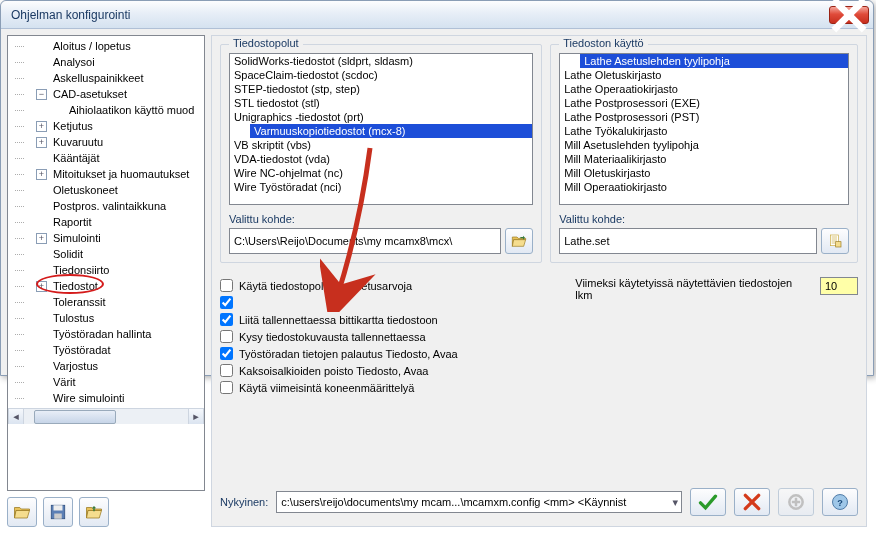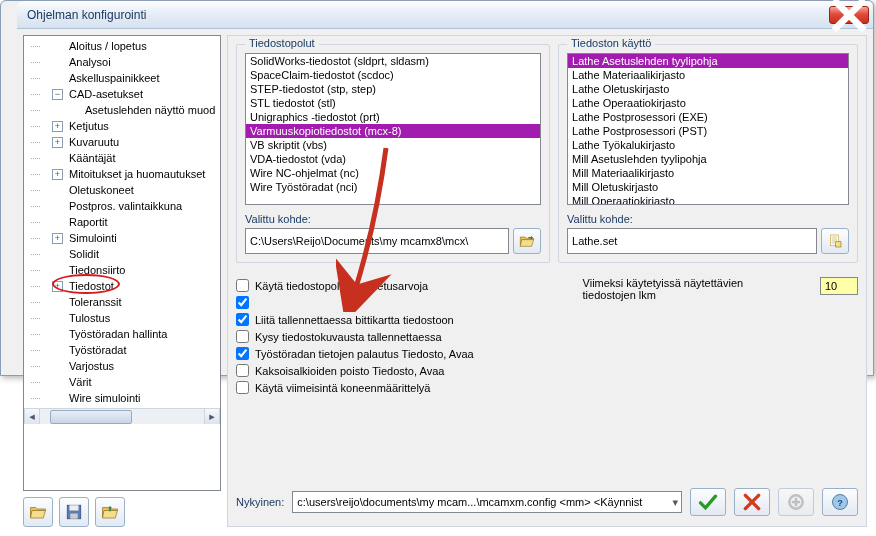--- a/index.html
+++ b/index.html
@@ -1,17 +1,17 @@
 <!DOCTYPE html>
 <html><head>
 <meta charset="utf-8">
 <style>
 * { box-sizing: border-box; margin: 0; padding: 0; font-family: 'Segoe UI', Tahoma, sans-serif; font-size: 11px; }
 body { background: #fff; width: 876px; height: 536px; overflow: hidden; position: relative; }
-.window { width: 874px; height: 376px; border: 1px solid #8a9db5; background: #f0f0f0; border-radius: 6px 6px 0 0; box-shadow: 2px 2px 6px rgba(0,0,0,0.3); padding-left: 16px; }
+.window { width: 874px; height: 376px; border: 1px solid #8a9db5; background: #f0f0f0; border-radius: 6px 6px 0 0; box-shadow: 2px 2px 6px rgba(0,0,0,0.3); }
 .titlebar { height: 28px; background: linear-gradient(to bottom, #fdfdfe, #e7eef7 45%, #d5e2f0); display: flex; align-items: center; padding: 0 4px 0 10px; border-radius: 6px 6px 0 0; border-bottom: 1px solid #b0c0d6; }
 .titlebar .title { flex: 1; color: #1b3a63; font-size: 12px; }
 .close-btn { width: 40px; height: 18px; background: linear-gradient(to bottom, #f5a59a, #e04b3a 45%, #c72f1e); border: 1px solid #9a2315; border-radius: 3px; display: flex; align-items: center; justify-content: center; color: #fff; font-weight: bold; cursor: pointer; }
 .body { display: flex; padding: 6px; gap: 6px; height: 504px; }
 .left-panel { width: 198px; display: flex; flex-direction: column; gap: 6px; }
 .tree-container { flex: 1; background: #fff; border: 1px solid #828790; overflow: auto; position: relative; }
 .tree { padding: 2px 0; }
 .tree-item { white-space: nowrap; padding: 1px 0 1px 6px; display: flex; align-items: center; height: 16px; }
 .tree-item .dots { color: #a0a0a0; font-size: 9px; letter-spacing: -1px; margin-right: 2px; width: 20px; display: inline-block; overflow: hidden; }
 .tree-item .expander { width: 11px; height: 11px; border: 1px solid #8a9db5; background: #fff; display: inline-flex; align-items: center; justify-content: center; font-size: 9px; color: #556; margin-right: 4px; line-height: 1; cursor: pointer; }
@@ -27,21 +27,21 @@
 .icon-btn { width: 30px; height: 30px; background: linear-gradient(to bottom,#fdfdfe,#e2e9f3); border: 1px solid #9ab0c8; border-radius: 3px; display: flex; align-items: center; justify-content: center; cursor: pointer; }
 .icon-btn svg { width: 18px; height: 18px; }
 .right-panel { flex: 1; background: #f0f0f0; border: 1px solid #cfd6e0; padding: 8px; position: relative; }
 .top-row { display: flex; gap: 8px; }
 .group { border: 1px solid #cfd6e0; padding: 8px; border-radius: 2px; position: relative; }
 .group-title { position: absolute; top: -8px; left: 8px; background: #f0f0f0; padding: 0 4px; color: #1b3a63; }
 .group.left { flex: 1.05; }
 .group.right { flex: 1; }
 .listbox { background: #fff; border: 1px solid #828790; height: 152px; overflow-y: scroll; }
 .listbox .item { padding: 1px 4px; white-space: nowrap; }
-.listbox .item.selected { background: #a21caf; color: #fff; }
+.listbox .item.selected { background: #1d4ed8; color: #fff; margin-left: 20px; }
 .valittu-label { margin-top: 8px; color: #1b3a63; }
 .path-row { display: flex; gap: 4px; margin-top: 3px; }
 .path-input { flex: 1; height: 26px; background: #fff; border: 1px solid #828790; padding: 4px; display: flex; align-items: center; overflow: hidden; white-space: nowrap; }
 .path-btn { width: 28px; height: 26px; background: linear-gradient(to bottom,#fdfdfe,#e2e9f3); border: 1px solid #9ab0c8; border-radius: 3px; display: flex; align-items: center; justify-content: center; cursor: pointer; }
 .options { margin-top: 14px; display: flex; gap: 16px; }
 .options-left { flex: 1.2; }
 .opt-row { display: flex; align-items: center; gap: 6px; padding: 2px 0; }
 .opt-row input[type=checkbox] { width: 13px; height: 13px; }
 .options-right { flex: 1; display: flex; align-items: flex-start; gap: 22px; }
 .num-input { width: 38px; height: 18px; background: #ffffa8; border: 1px solid #828790; padding: 1px 4px; }
@@ -87,21 +87,21 @@
               <span class="label">Askelluspainikkeet</span>
             </div>
             <div class="tree-item">
               <span class="dots">·····</span>
               <span class="expander">−</span>
               <span class="label">CAD-asetukset</span>
             </div>
             <div class="tree-item indent1">
               <span class="dots">·····</span>
               <span class="expander spacer"></span>
-              <span class="label">Asetuslehden näyttö muod</span>
+              <span class="label">Aihiolaatikon käyttö muod</span>
             </div>
             <div class="tree-item">
               <span class="dots">·····</span>
               <span class="expander">+</span>
               <span class="label">Ketjutus</span>
             </div>
             <div class="tree-item">
               <span class="dots">·····</span>
               <span class="expander">+</span>
               <span class="label">Kuvaruutu</span>
@@ -245,21 +245,20 @@
                   <path d="M4 10h18l-3 10H2z" fill="#f5dd8e" stroke="#9a7a20"></path>
                   <path d="M18 4l3 3-3 3V8h-4V6h4z" fill="#3a7a3a"></path>
                 </svg>
             </div>
           </div>
         </div>
         <div class="group right">
           <div class="group-title">Tiedoston käyttö</div>
           <div class="listbox" id="list2">
               <div class="item selected">Lathe Asetuslehden tyylipohja</div>
-              <div class="item">Lathe Materiaalikirjasto</div>
               <div class="item">Lathe Oletuskirjasto</div>
               <div class="item">Lathe Operaatiokirjasto</div>
               <div class="item">Lathe Postprosessori (EXE)</div>
               <div class="item">Lathe Postprosessori (PST)</div>
               <div class="item">Lathe Työkalukirjasto</div>
               <div class="item">Mill Asetuslehden tyylipohja</div>
               <div class="item">Mill Materiaalikirjasto</div>
               <div class="item">Mill Oletuskirjasto</div>
               <div class="item">Mill Operaatiokirjasto</div>
             </div>

